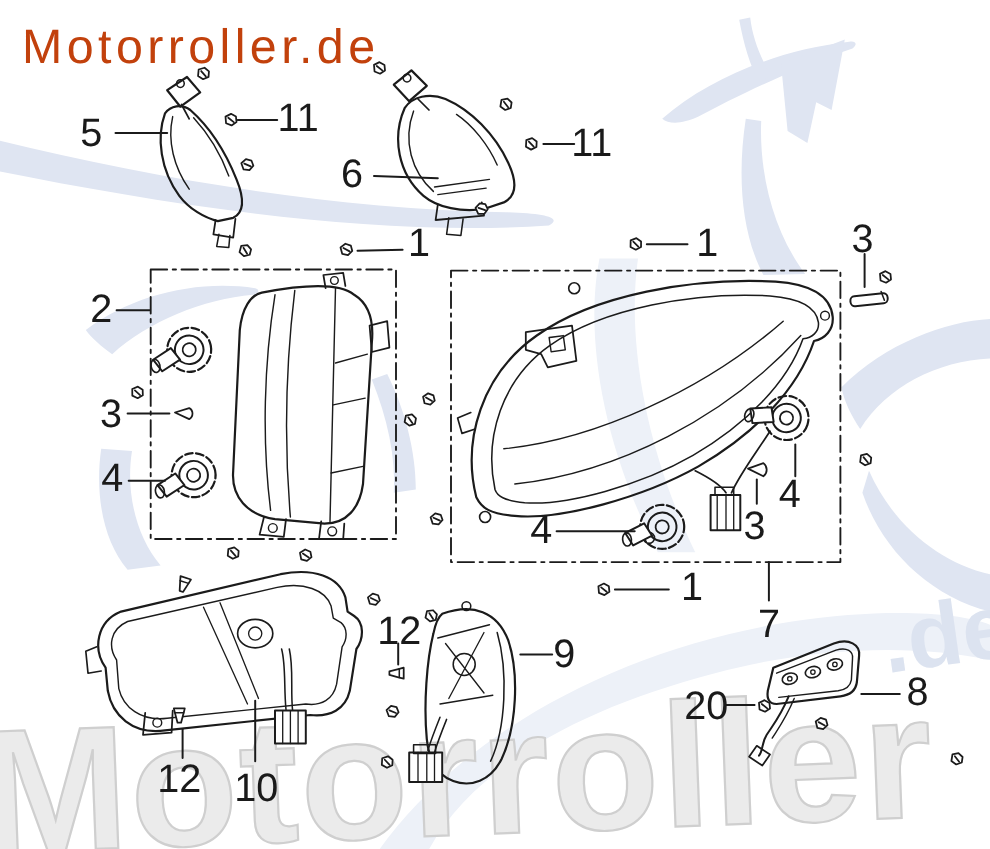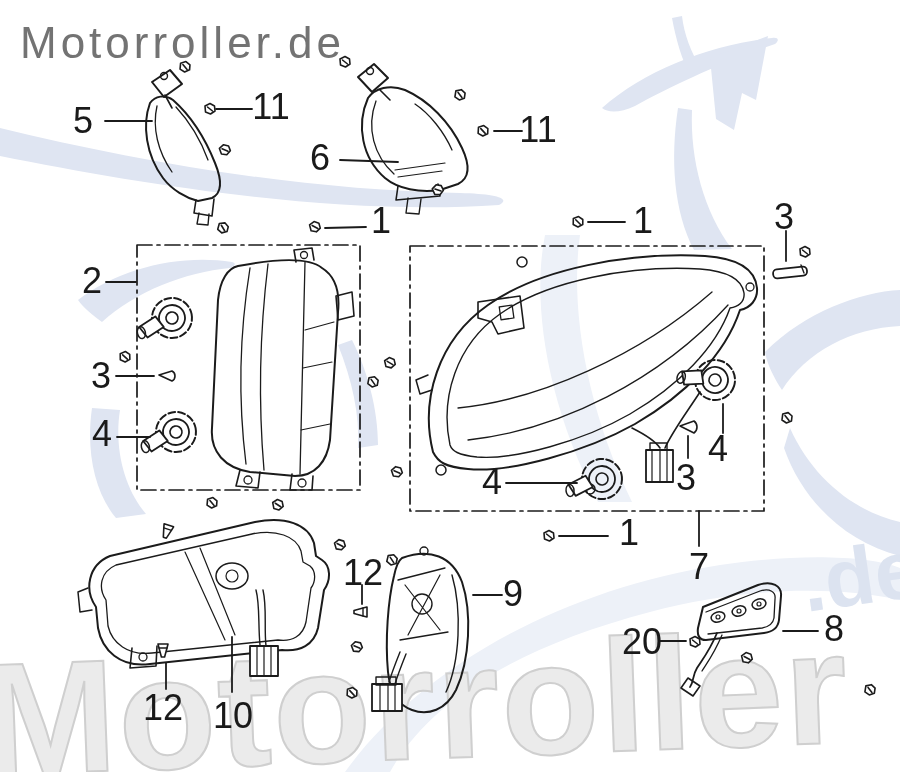--- a/index.html
+++ b/index.html
@@ -2,21 +2,21 @@
 <html><head>
 <meta charset="utf-8">
 <style>
   html,body{margin:0;padding:0;background:#fff;}
   .stage{position:relative;width:900px;height:772px;overflow:hidden;background:#ffffff;
          font-family:"Liberation Sans",sans-serif;}
   .layer{position:absolute;left:0;top:0;}
   .callout{position:absolute;transform:translate(-50%,-50%);
            font:400 36px "Liberation Sans",sans-serif;color:#1a1a1a;white-space:nowrap;}
   .header-wm{position:absolute;left:20px;top:18px;
-             font:400 44px "Liberation Sans",sans-serif;letter-spacing:4px;color:#737373;}
+             font:400 44px "Liberation Sans",sans-serif;letter-spacing:4px;color:#c2410c;}
   svg text{font-family:"Liberation Sans",sans-serif;}
 </style>
 </head>
 <body>
 
 <div class="stage">
 
   <svg class="layer" width="900" height="772">
     <g fill="#dfe5f2" stroke="none">
 

